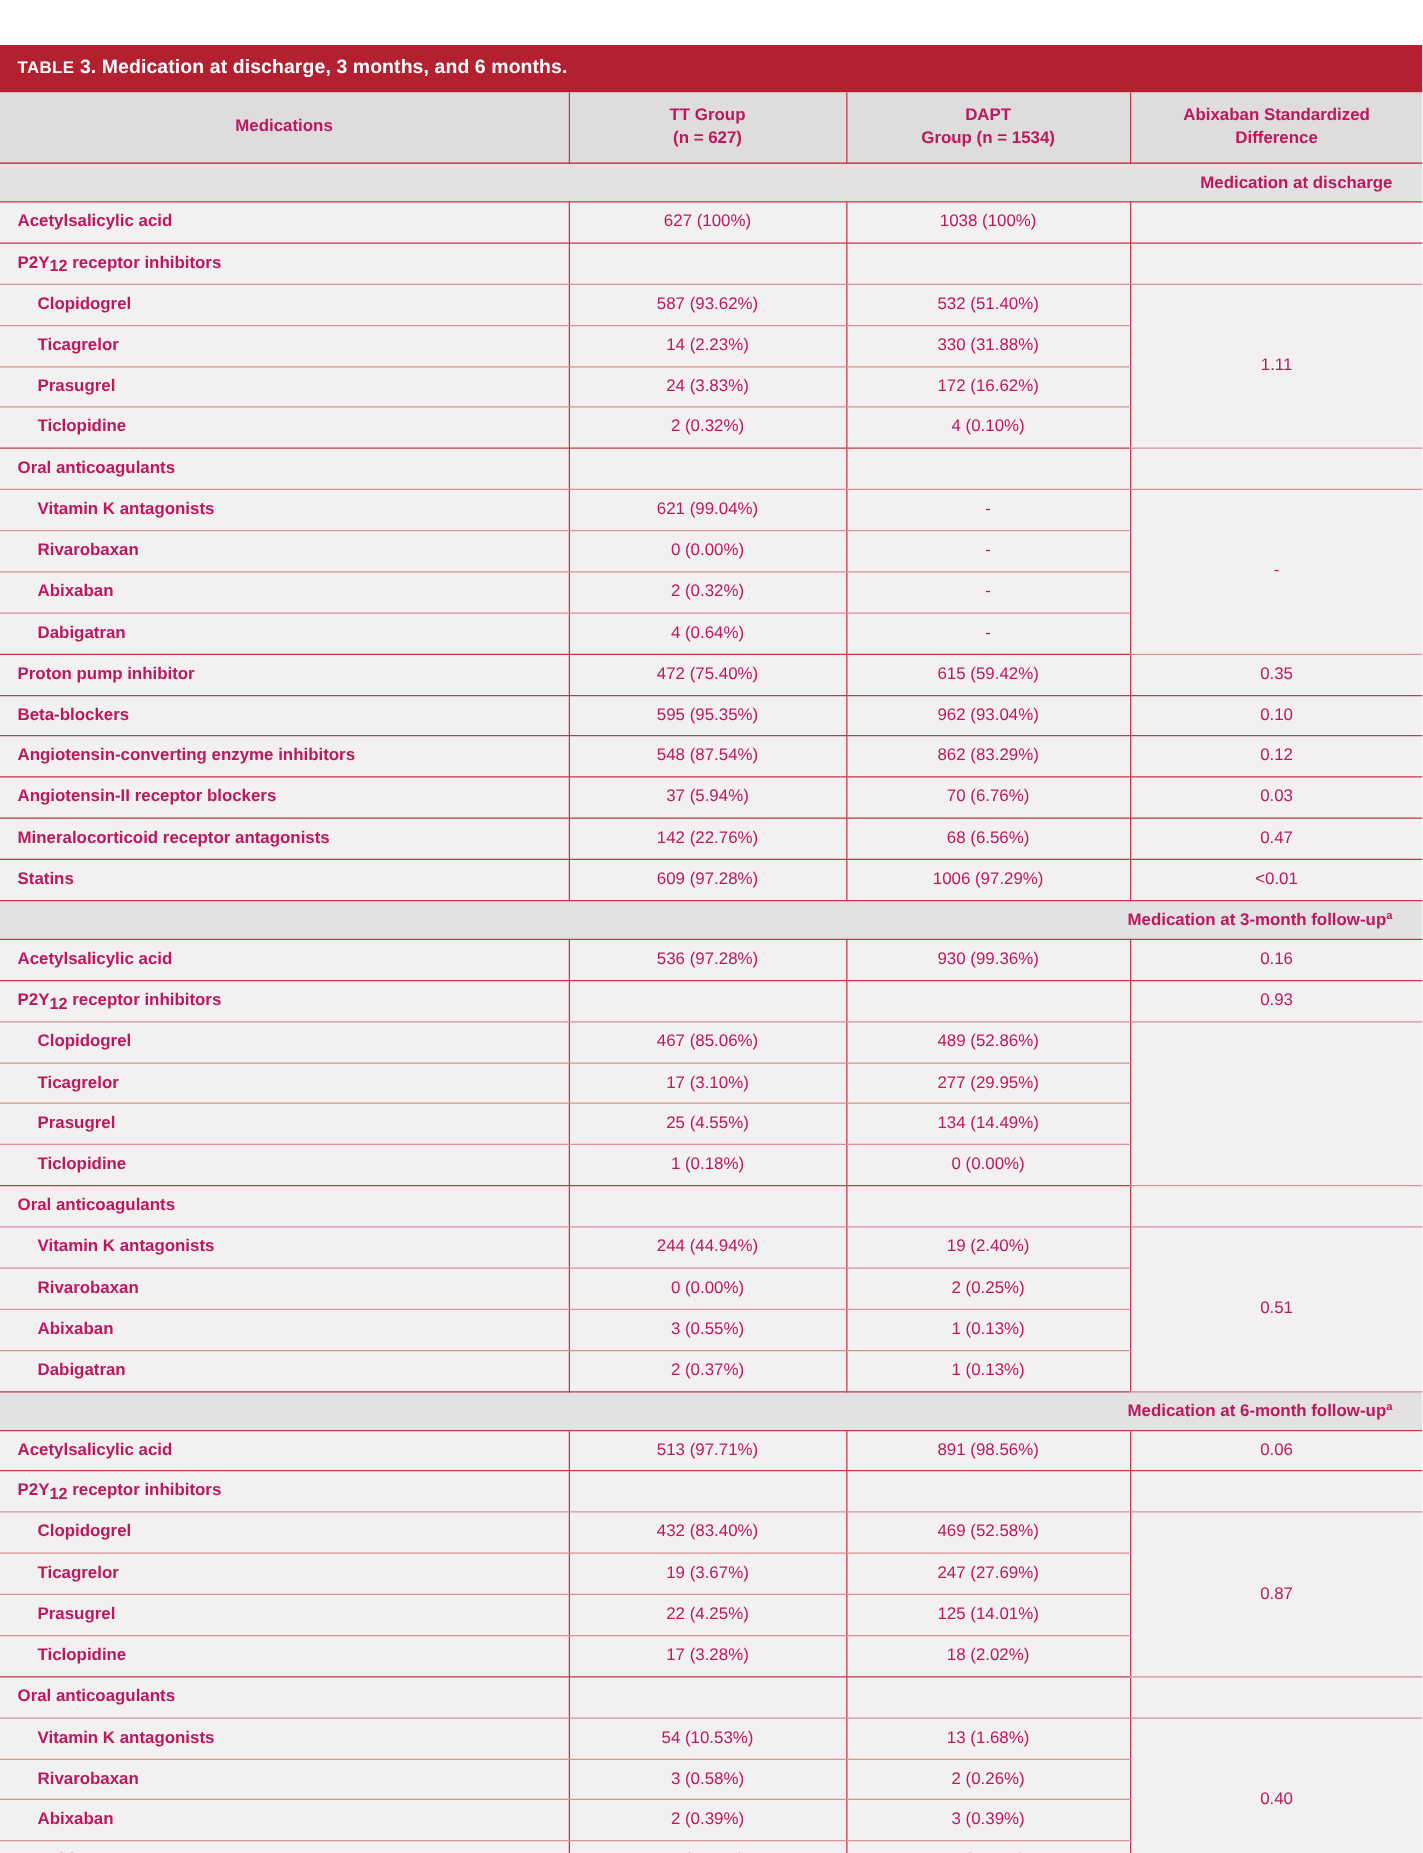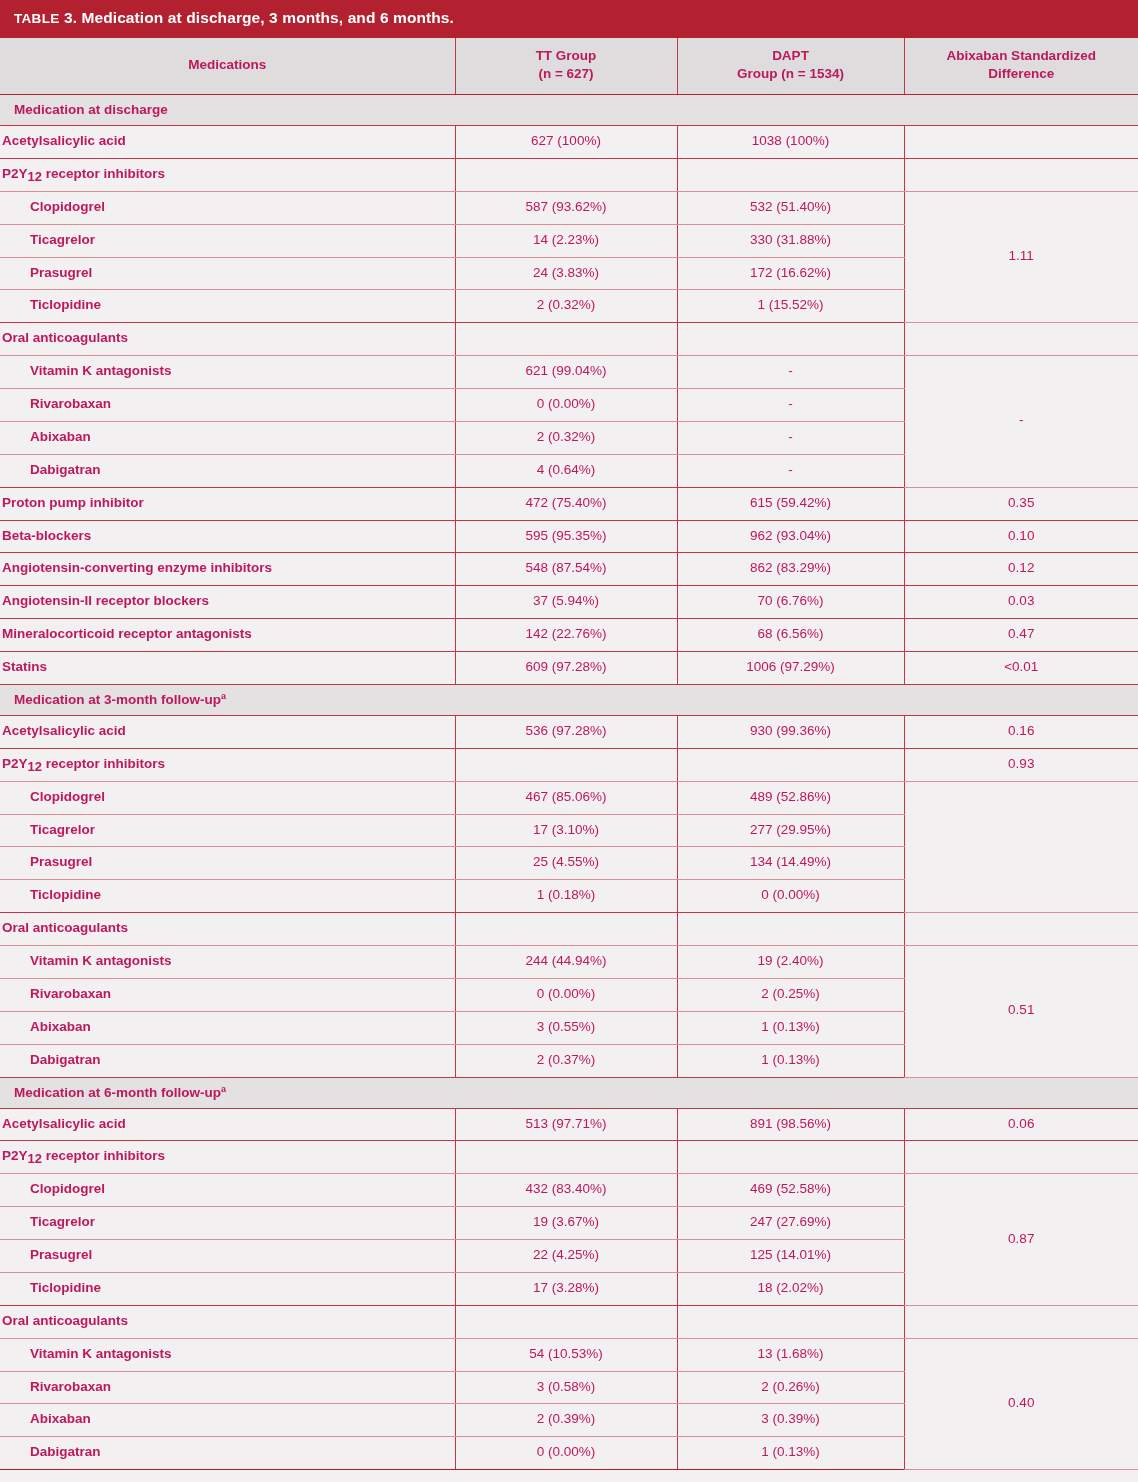--- a/index.html
+++ b/index.html
@@ -16,20 +16,21 @@
   }
   
   .title-bar{
     background:#b32131;
     color:#ffffff;
     font-size:15.5px;
     font-weight:bold;
     line-height:1.2;
     padding:9px 10px 10px 14px;
     letter-spacing:.1px;
+    margin-top:36px;
   }
   .title-bar .tbl-word{
     font-size:13.5px;
     font-weight:bold;
     text-transform:uppercase;
     letter-spacing:.3px;
   }
   
   table.med{
     width:1138px;
@@ -55,38 +56,38 @@
     border-bottom:1.5px solid #b32131;
     line-height:1.35;
   }
   tr.head th:last-child{border-right:none;}
   tr.head th.first{border-right:1.5px solid #c0384a;}
 
   
   tr.section td{
     background:#e3e1e2;
     font-weight:bold;
-    padding:7px 6px 8px 14px;
+    padding:7px 24px 8px 14px;
     border-bottom:1.5px solid #c0384a;
     border-top:none;
-    text-align:left;
+    text-align:right;
   }
 
   
   tr.data td{
     background:#f2f0f1;
     padding:7px 6px 8px 6px;
     border-bottom:1.2px solid #d98e99;
     vertical-align:middle;
     line-height:1.25;
   }
   tr.data td.label{
     text-align:left;
     font-weight:bold;
-    padding-left:2px;
+    padding-left:14px;
     border-right:1.5px solid #c0384a;
   }
   tr.data td.label.indent{padding-left:30px;}
   tr.data td.num{
     text-align:center;
     border-right:1.5px solid #c0384a;
   }
   tr.data td.asd{
     text-align:center;
     border-right:none;
@@ -171,21 +172,21 @@
           <td class="num">330 (31.88%)</td>
         </tr>
         <tr class="data">
           <td class="label indent">Prasugrel</td>
           <td class="num">24 (3.83%)</td>
           <td class="num">172 (16.62%)</td>
         </tr>
         <tr class="data strongbot">
           <td class="label indent">Ticlopidine</td>
           <td class="num">2 (0.32%)</td>
-          <td class="num">1 (15.52%)</td>
+          <td class="num">4 (0.10%)</td>
         </tr>
         <tr class="data">
           <td class="label">Oral anticoagulants</td>
           <td class="num blank"></td>
           <td class="num blank"></td>
           <td class="asd"></td>
         </tr>
         <tr class="data">
           <td class="label indent">Vitamin K antagonists</td>
           <td class="num">621 (99.04%)</td>

